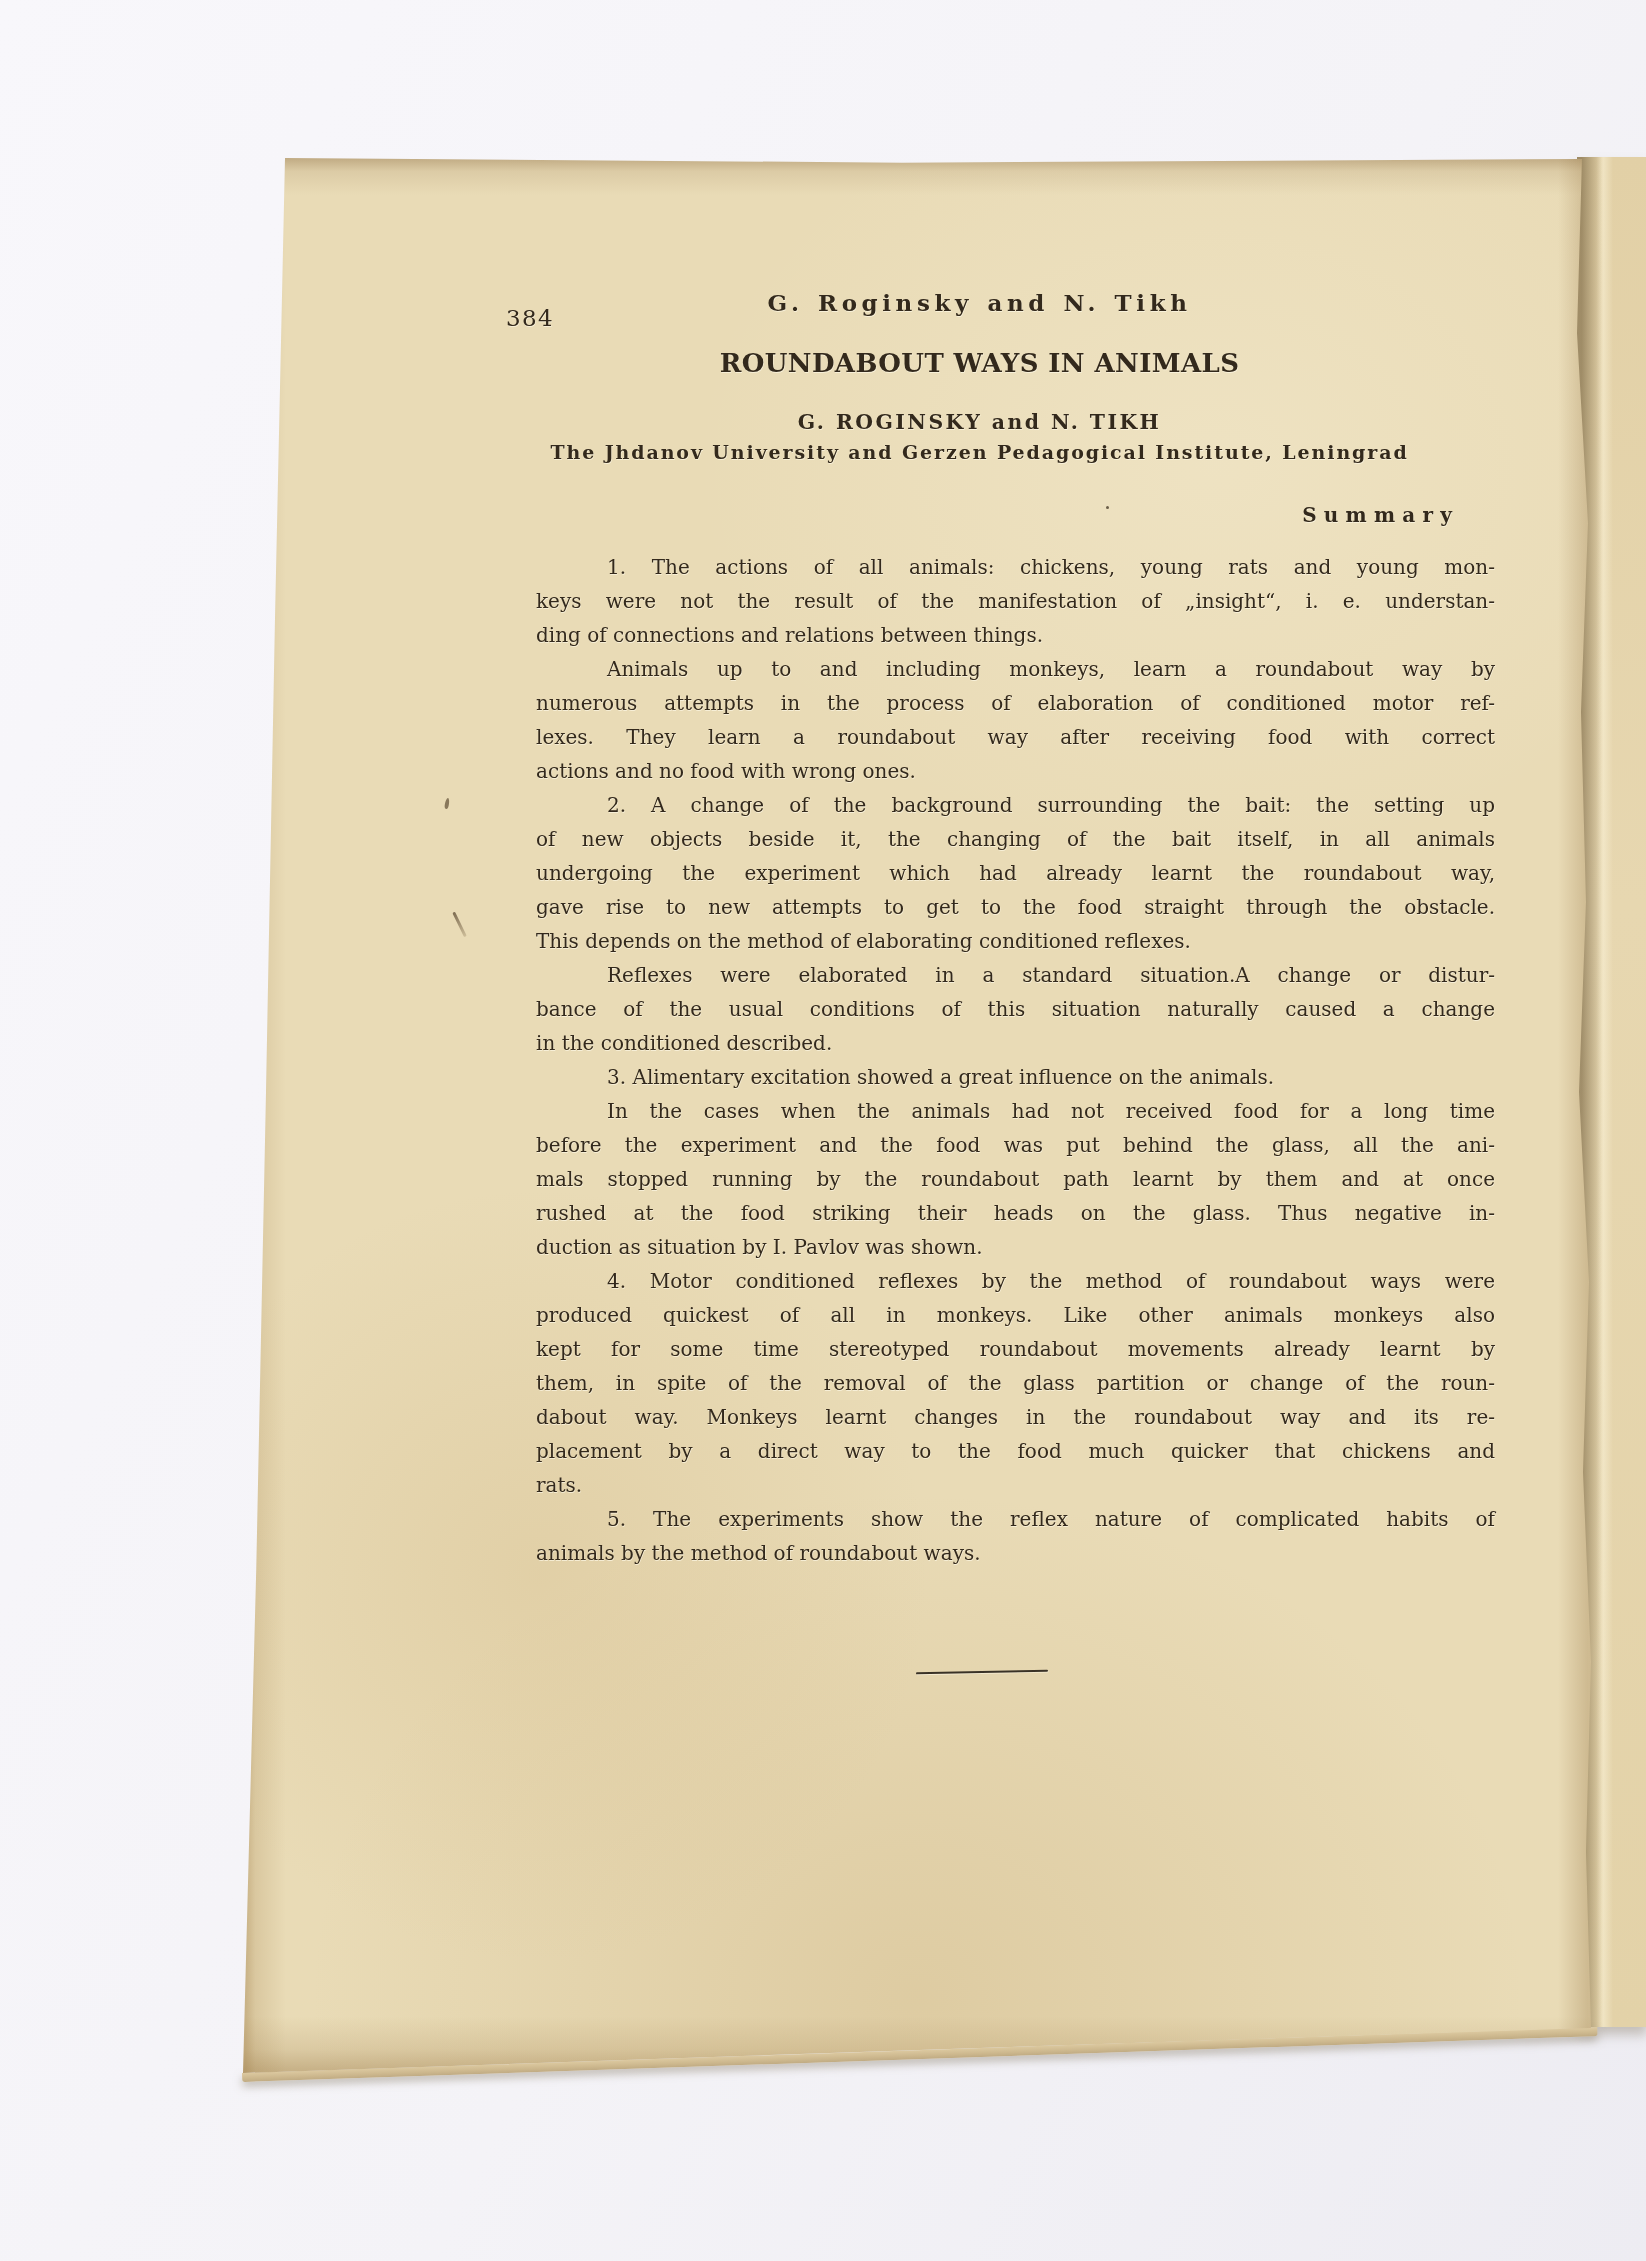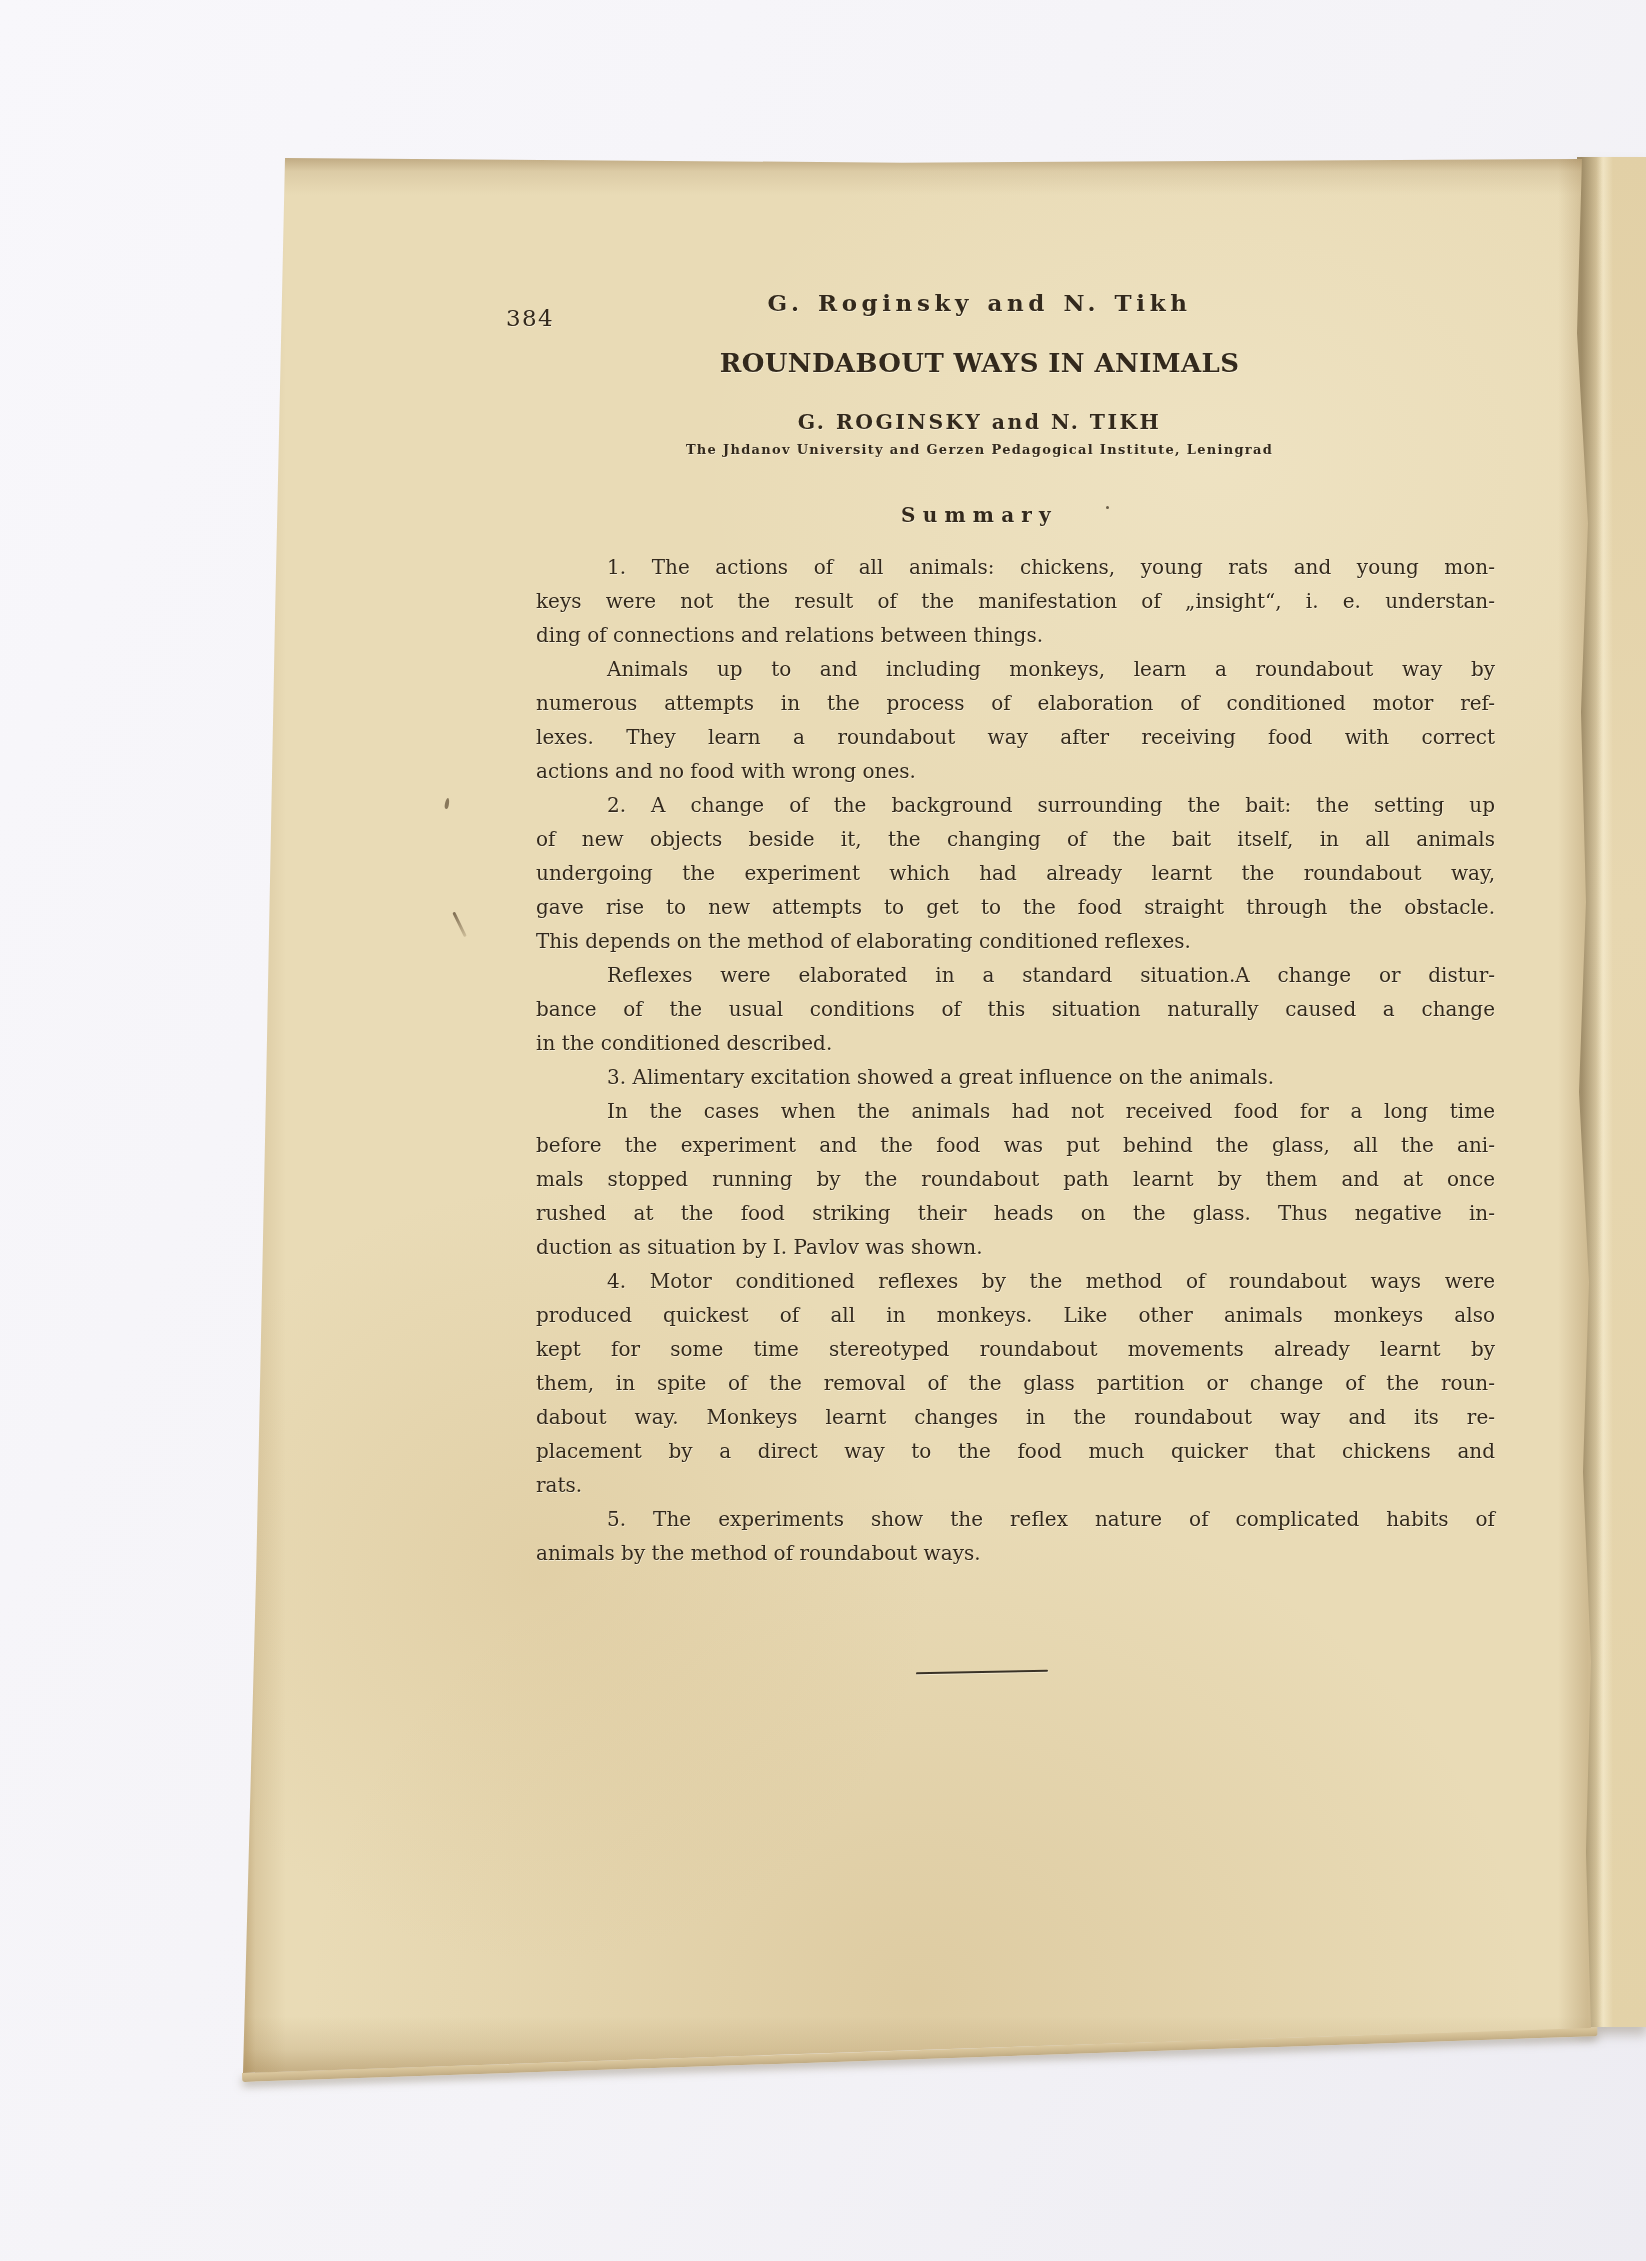--- a/index.html
+++ b/index.html
@@ -70,22 +70,22 @@
 
   
   .pageno{
     position:absolute;left:263px;top:150px;
     font-size:23px;line-height:1;letter-spacing:.06em;
   }
   .centered{position:absolute;left:257px;width:959px;text-align:center;font-weight:bold;}
   .runhead{top:134px;font-size:23px;line-height:1;letter-spacing:.2em;word-spacing:.08em;}
   .title{top:193px;font-size:26px;line-height:1;letter-spacing:.015em;}
   .authors{top:255px;font-size:20.4px;line-height:1;letter-spacing:.12em;}
-  .affil{top:286px;font-size:13px;line-height:1;letter-spacing:.1em;}
-  .summary-head{top:348px;font-size:20px;line-height:1;letter-spacing:.36em;}
+  .affil{top:286px;font-size:19px;line-height:1;letter-spacing:.1em;}
+  .summary-head{top:348px;font-size:20px;line-height:1;letter-spacing:.36em;text-align:right;}
 
   .bodytext{
     position:absolute;left:257px;top:393px;width:959px;
     font-size:20px;line-height:34px;margin-left:36px;
   }
   .ln{
     text-align:justify;text-align-last:justify;
     white-space:normal;
   }
   .ln.first{text-indent:71px;}

